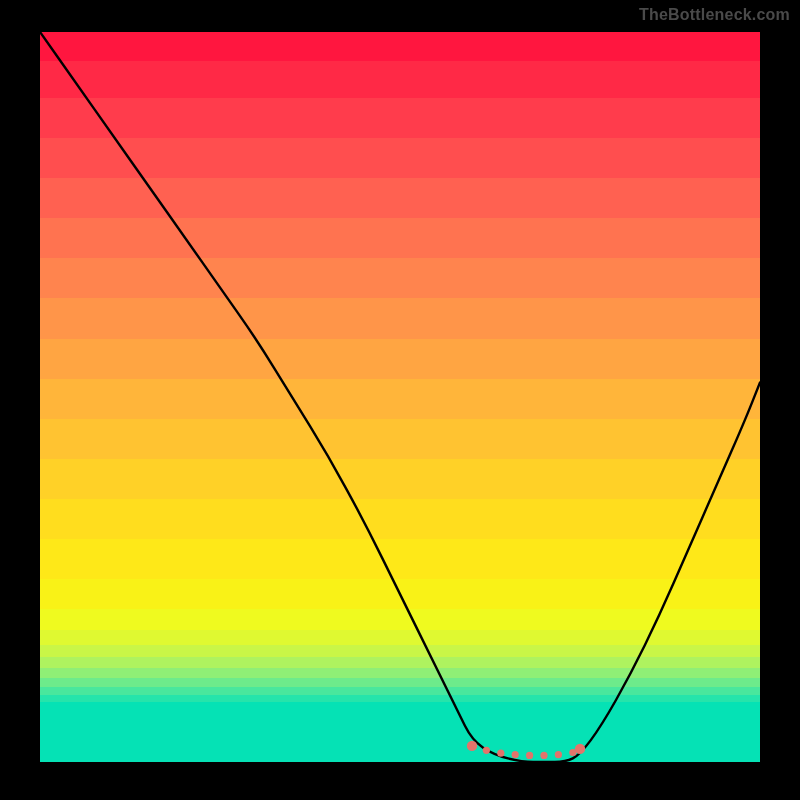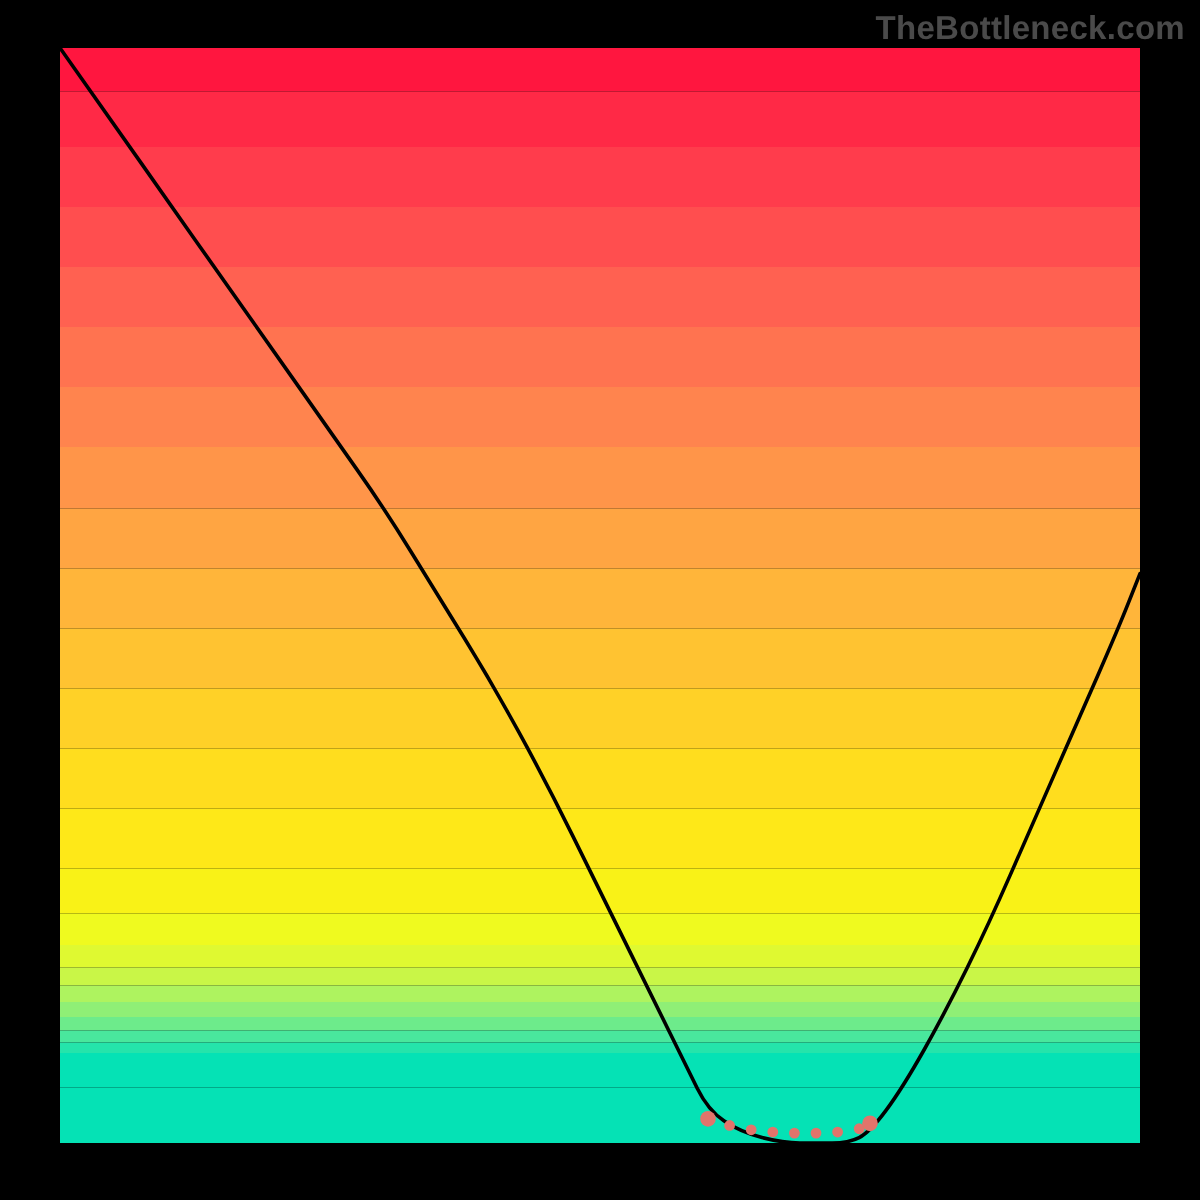--- a/index.html
+++ b/index.html
@@ -8,21 +8,21 @@
     position: relative;
     width: 800px;
     height: 800px;
     background: #000;
   }
   .watermark {
     position: absolute;
     top: 6px;
     right: 10px;
     font-family: Arial, Helvetica, sans-serif;
-    font-size: 22px;
+    font-size: 16px;
     font-weight: bold;
     color: #4a4a4a;
     letter-spacing: 0.2px;
     z-index: 3;
     text-align: right;
   }
   .plot {
     position: absolute;
     left: 40px;
     top: 32px;

